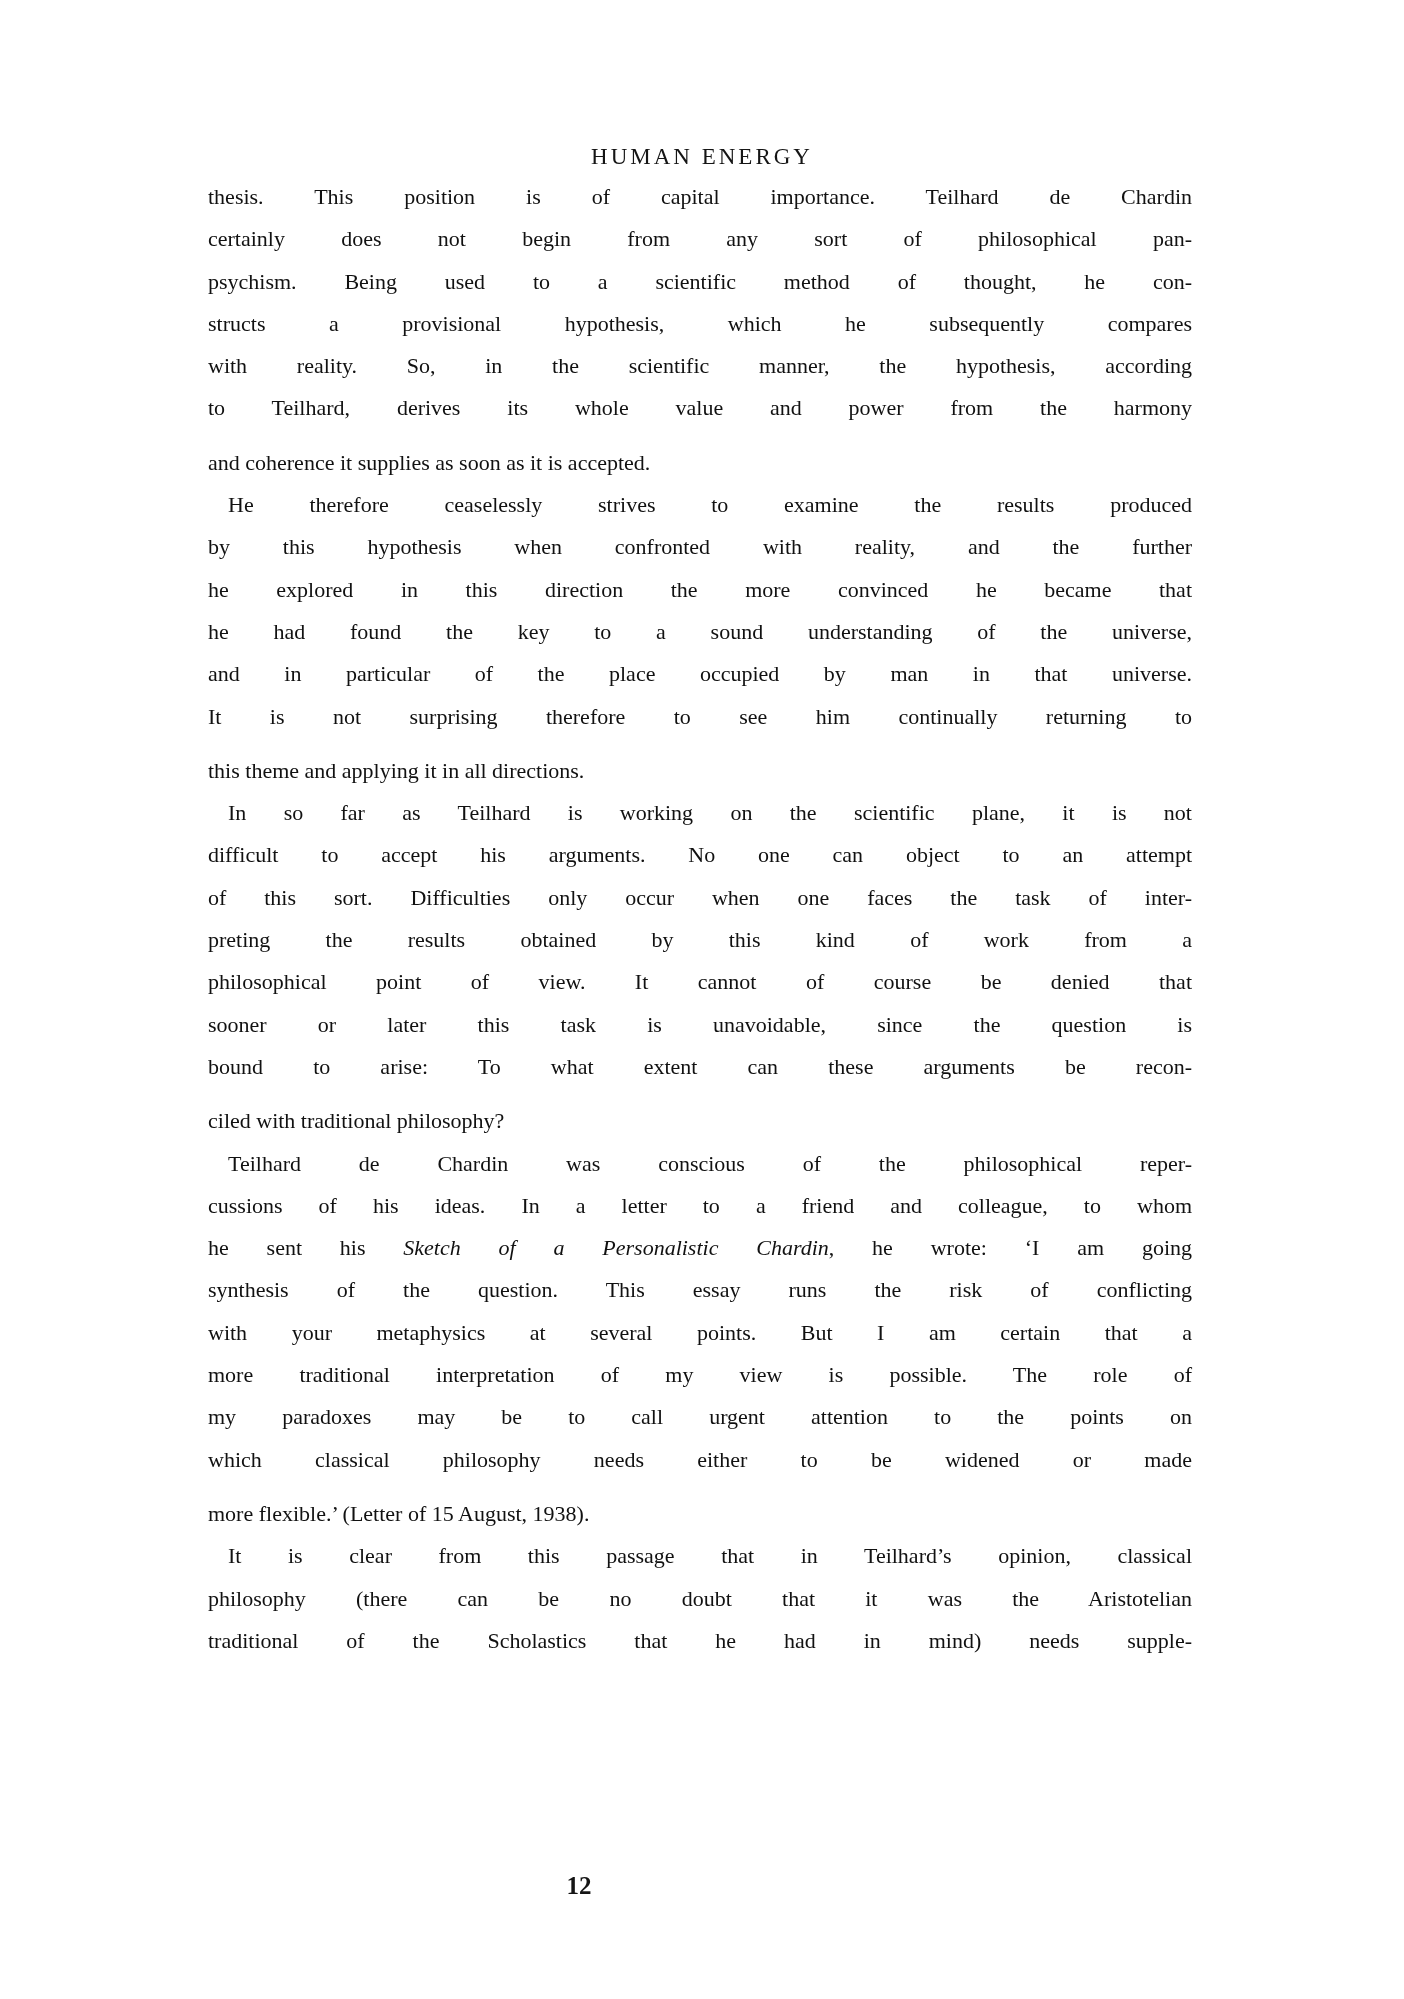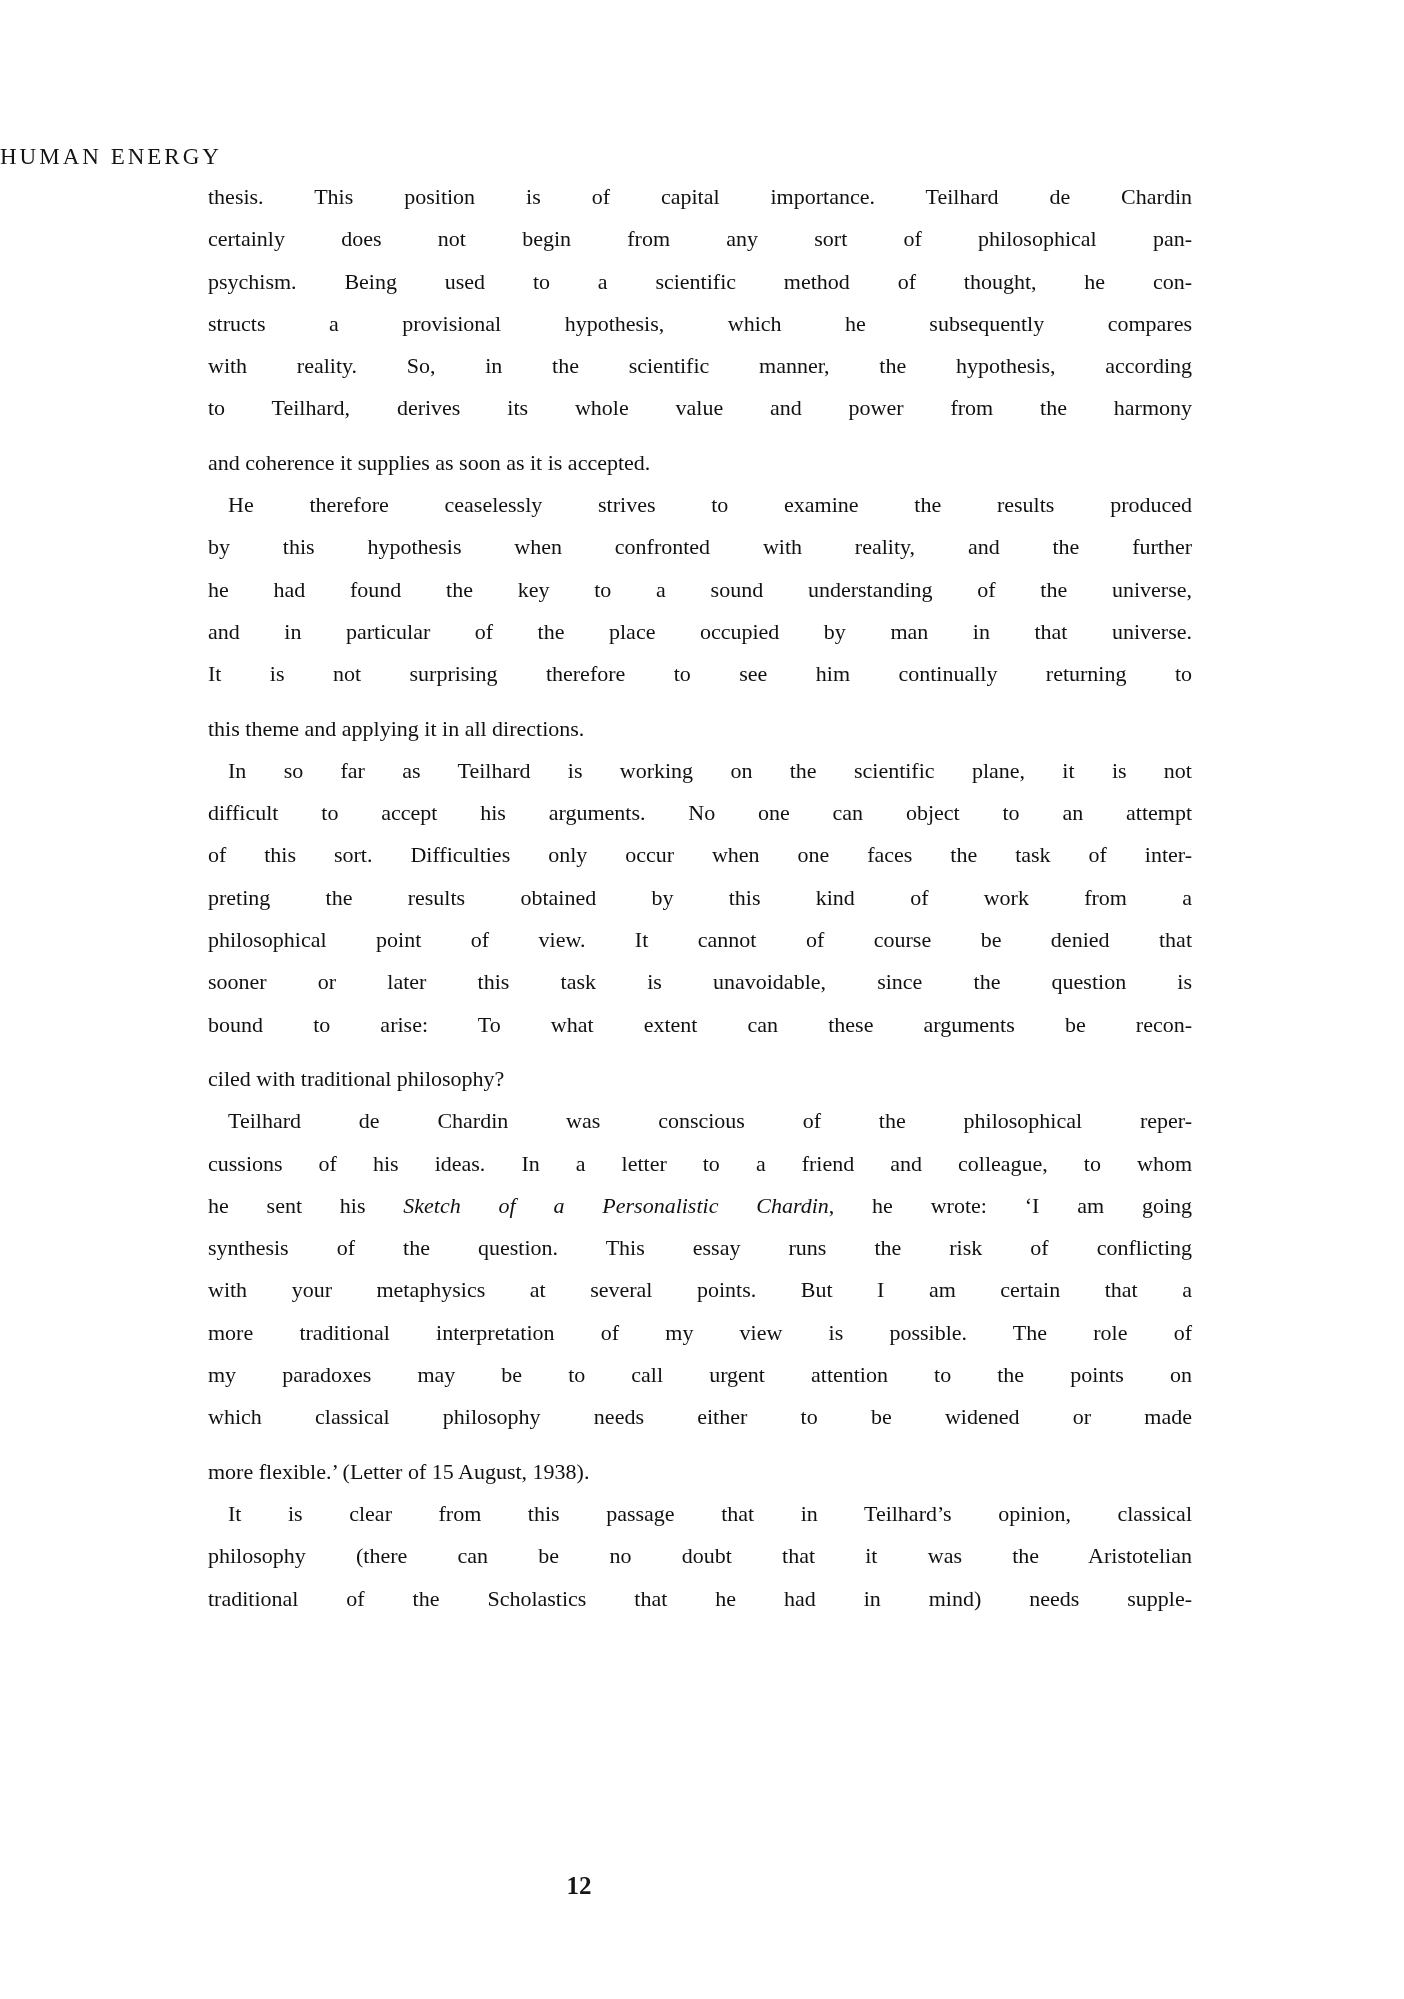--- a/index.html
+++ b/index.html
@@ -21,20 +21,21 @@
       top: 0;
       width: 1404px;
       height: 1999px;
       background: #ffffff;
     }
     .running-head {
       position: absolute;
       top: 144px;
       left: 0;
       width: 1404px;
+      text-align: center;
       font-size: 23px;
       letter-spacing: 3px;
       color: #151515;
     }
     .text-block {
       position: absolute;
       left: 208px;
       top: 176px;
       width: 984px;
     }
@@ -84,20 +85,21 @@
       <span class="line">psychism. Being used to a scientific method of thought, he con-</span>
       <span class="line">structs a provisional hypothesis, which he subsequently compares</span>
       <span class="line">with reality. So, in the scientific manner, the hypothesis, according</span>
       <span class="line">to Teilhard, derives its whole value and power from the harmony</span>
       <span class="line last">and coherence it supplies as soon as it is accepted.</span>
     </div>
 
     <div>
       <span class="line indent">He therefore ceaselessly strives to examine the results produced</span>
       <span class="line">by this hypothesis when confronted with reality, and the further</span>
+      <span class="line">he explored in this direction the more convinced he became that</span>
       <span class="line">he had found the key to a sound understanding of the universe,</span>
       <span class="line">and in particular of the place occupied by man in that universe.</span>
       <span class="line">It is not surprising therefore to see him continually returning to</span>
       <span class="line last">this theme and applying it in all directions.</span>
     </div>
 
     <div>
       <span class="line indent">In so far as Teilhard is working on the scientific plane, it is not</span>
       <span class="line">difficult to accept his arguments. No one can object to an attempt</span>
       <span class="line">of this sort. Difficulties only occur when one faces the task of inter-</span>

